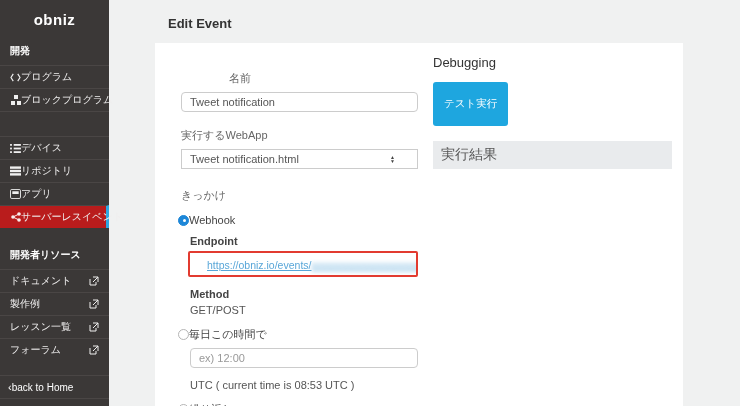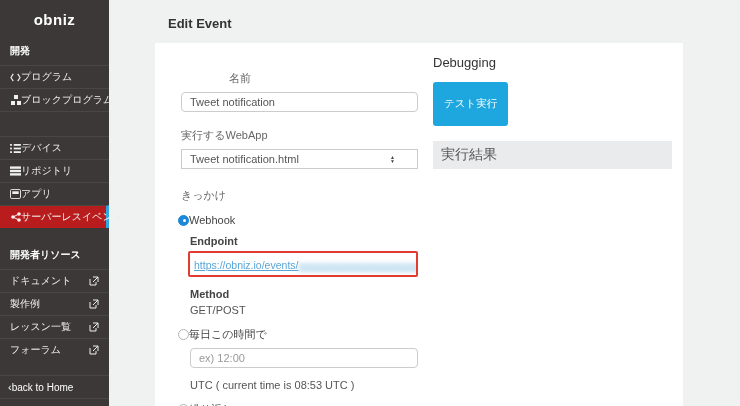--- a/index.html
+++ b/index.html
@@ -89,21 +89,21 @@
     border:1px solid #b5b5b5; background:#fff; flex-shrink:0; position:relative;
   }
   .radio.checked { border:1px solid #1d87d8; background:#1d87d8; }
   .radio.checked::after {
     content:""; position:absolute; left:3.5px; top:3.5px;
     width:3px; height:3px; border-radius:50%; background:#fff;
   }
   .indent { margin-left:9px; }
   .endpoint-box {
     border:2px solid #e23b30; border-radius:2px;
-    padding:2px 4px; margin-left:-2px;
+    padding:2px 17px; margin-left:-2px;
     overflow:hidden; white-space:nowrap;
   }
   .endpoint-link { font-size:10.5px; color:#58a6d8; text-decoration:underline; }
   .masked { filter:blur(2px); color:#7ab8e0; }
   .plain-txt { font-size:11px; color:#555; margin:3px 0 2px; }
   .note-txt { font-size:11px; color:#555; margin:11px 0 2px; }
   
   .debug-title { font-size:13px; color:#333; margin:4px 0 12px; }
   .run-btn {
     display:inline-block; background:#1ea6df; color:#fff;

